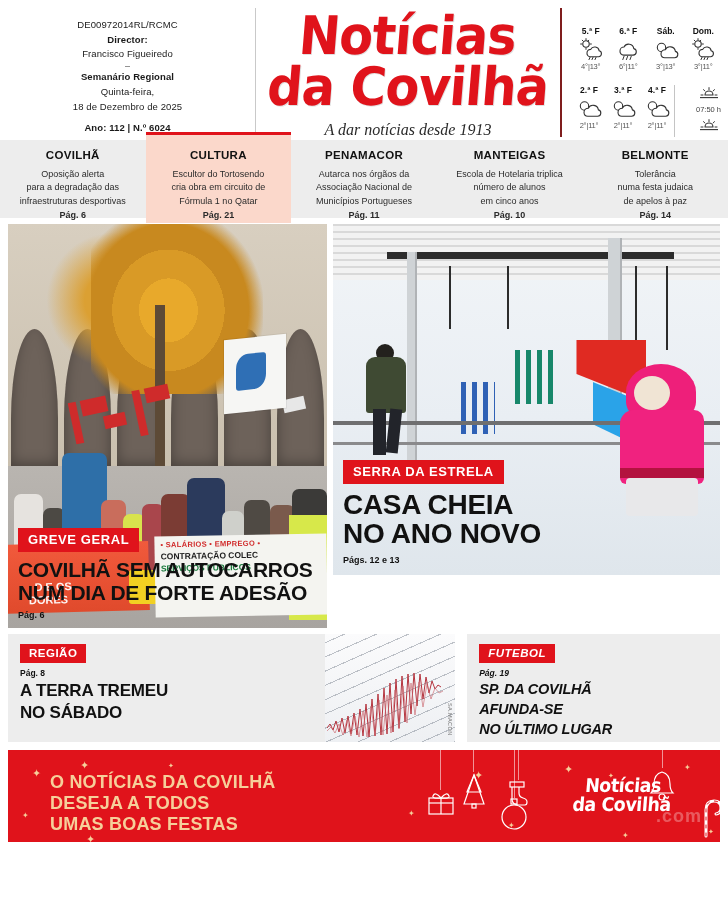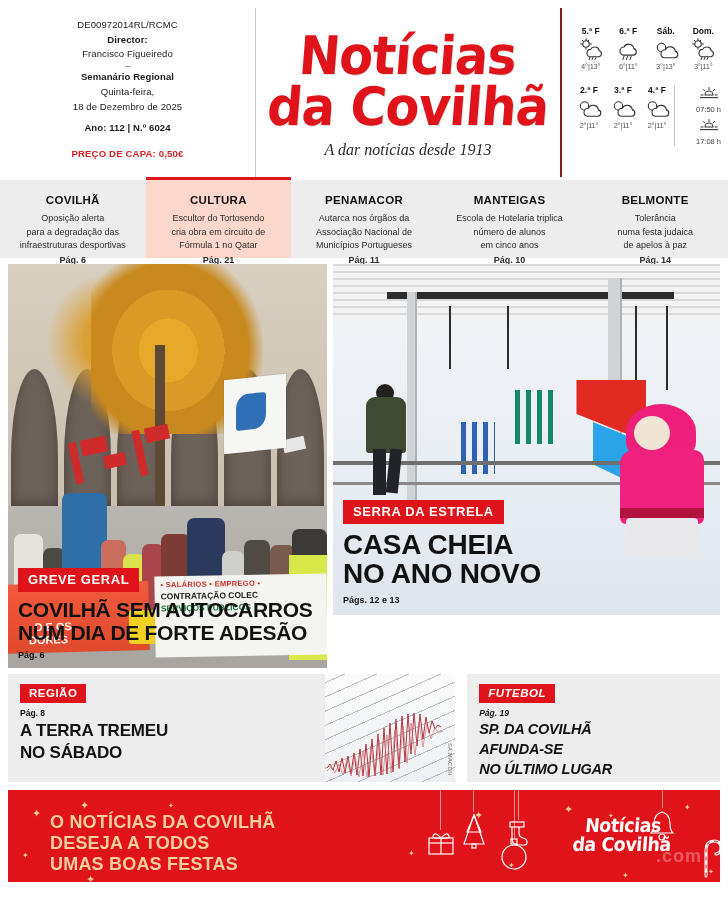--- a/index.html
+++ b/index.html
@@ -5,21 +5,21 @@
   * { box-sizing: border-box; margin: 0; padding: 0; }
   html, body {
     width: 728px; height: 923px;
     background: #ffffff;
     font-family: "Liberation Sans", sans-serif;
     overflow: hidden;
   }
   .page { position: relative; width: 728px; height: 923px; background: #fff; }
 
   
-  .masthead { display: flex; height: 180px; padding: 8px 0 0 0; background: #fff; }
+  .masthead { display: flex; height: 140px; padding: 8px 0 0 0; background: #fff; }
 
   .m-left {
     width: 256px; text-align: center; padding-top: 10px;
     border-right: 1px solid #c9c9c9;
     font-size: 9.5px; color: #1a1a1a; line-height: 1.55;
   }
   .m-left .reg { font-size: 9.5px; letter-spacing: .1px; }
   .m-left .bold { font-weight: bold; }
   .m-left .dash { color: #555; line-height: .9; font-size: 9px; }
   .m-left .price {
@@ -57,21 +57,21 @@
   .wx-ico { height: 26px; display: flex; align-items: center; justify-content: center; }
   .wx-temps { font-size: 7.5px; color: #555; letter-spacing: -.2px; }
   .sun-cell {
     width: 48px; text-align: center;
     border-left: 1px solid #c4c4c4; padding-left: 20px;
   }
   .sun-item { margin-bottom: 2px; }
   .sun-time { font-size: 7.5px; color: #444; }
 
   
-  .navwrap { position: relative; height: 78px; background: #ededed; display: flex; }
+  .navwrap { position: relative; height: 78px; background: #ededed; display: flex; align-items: center; }
   .navwrap::before {
     content: ""; position: absolute; top: -3px; left: 0; right: 0; height: 3px;
     background: #fff;
   }
   .nav-item {
     flex: 1; text-align: center; padding: 12px 6px 0 6px;
     font-size: 9px; color: #2b2b2b; line-height: 1.5;
   }
   .nav-item.active { background: #fbd8cb; position: relative; }
   .nav-item.active::before {

